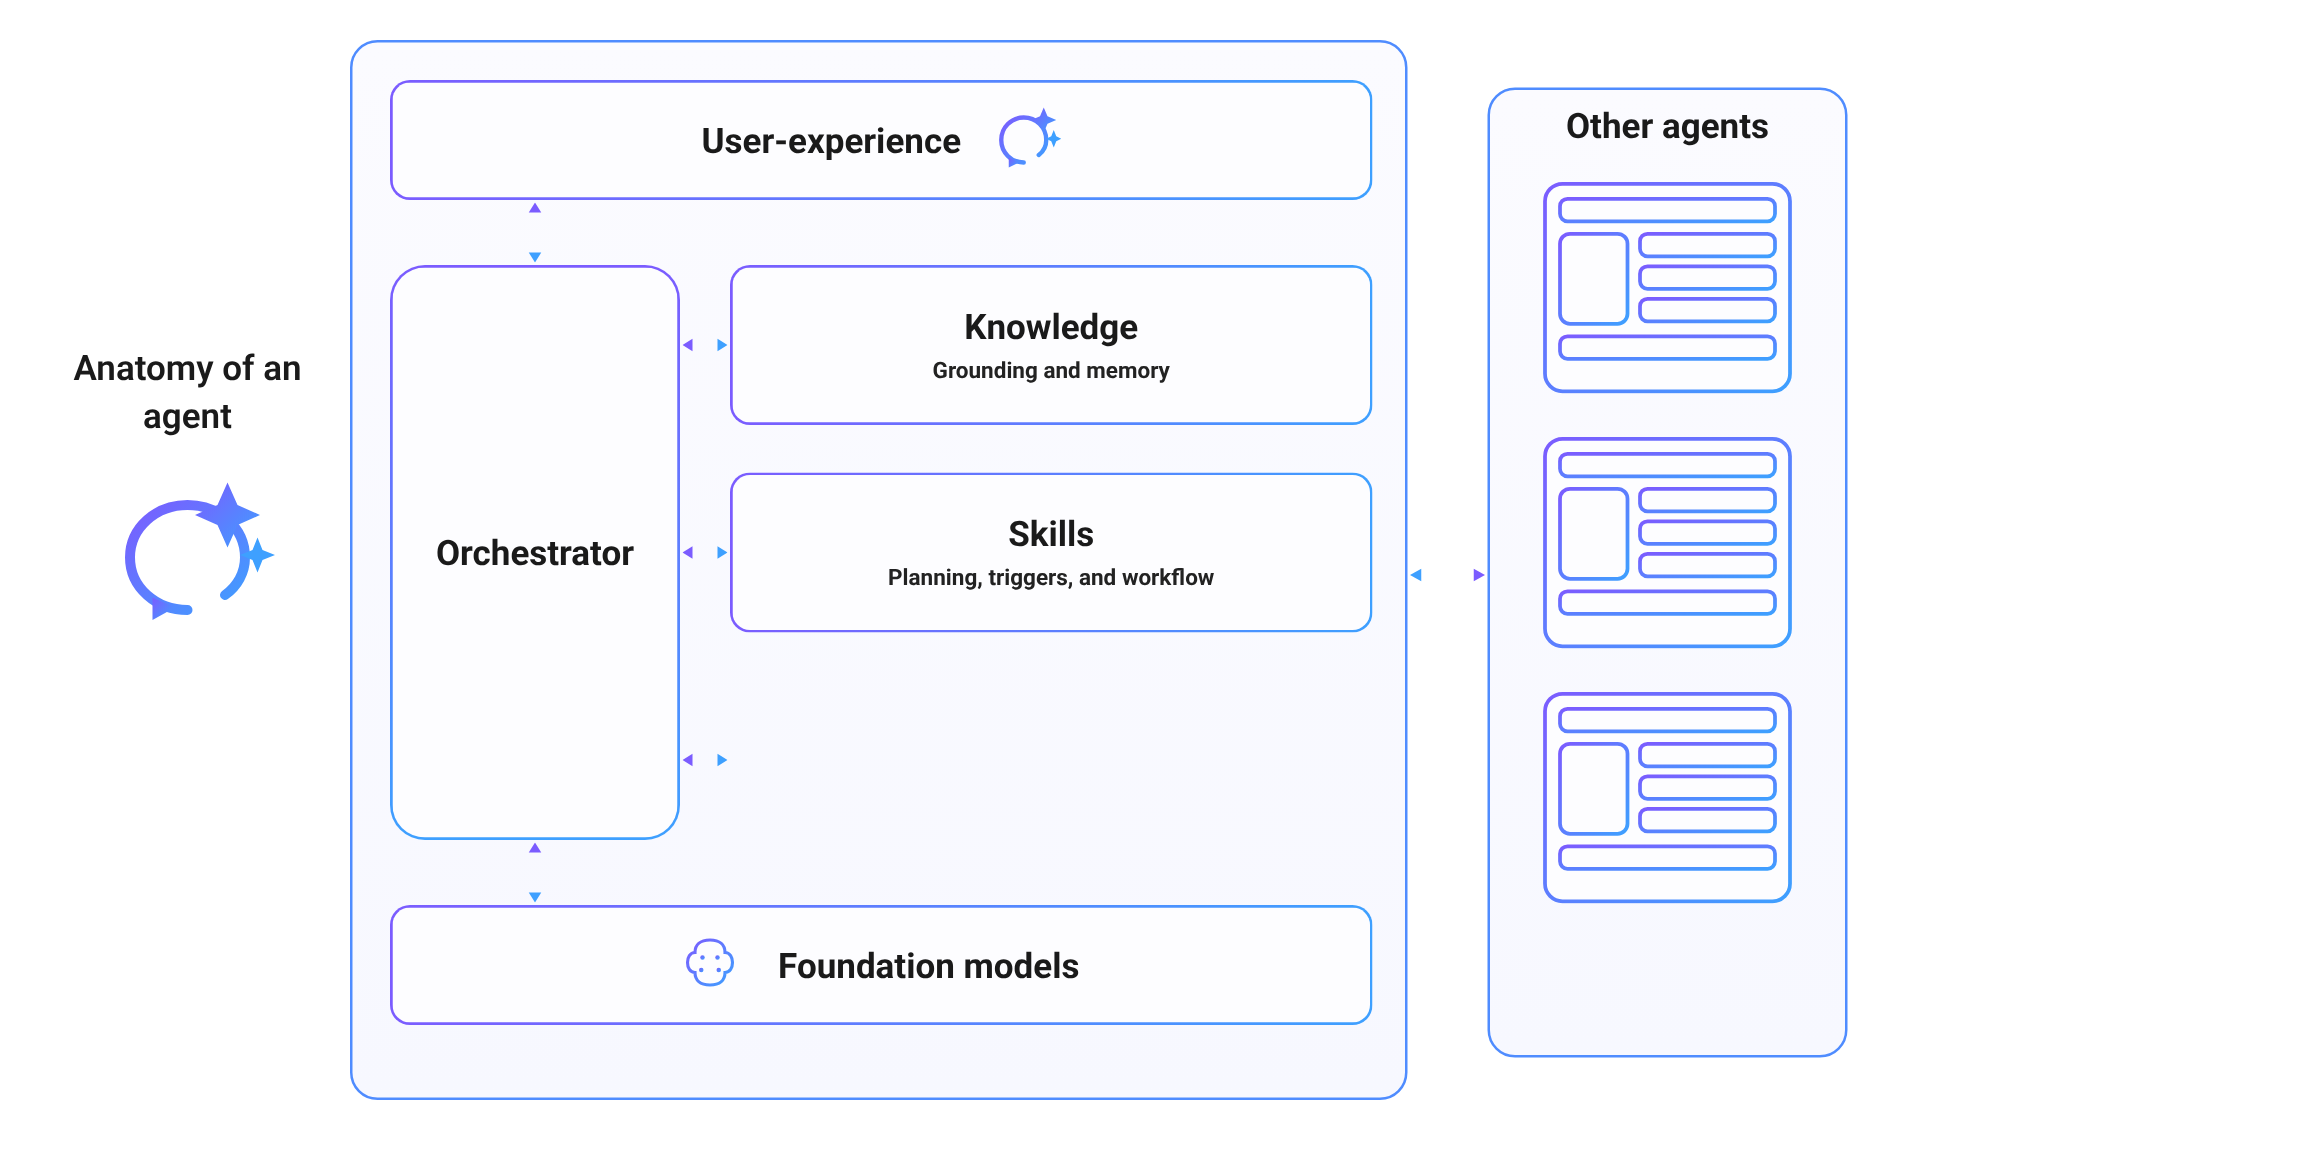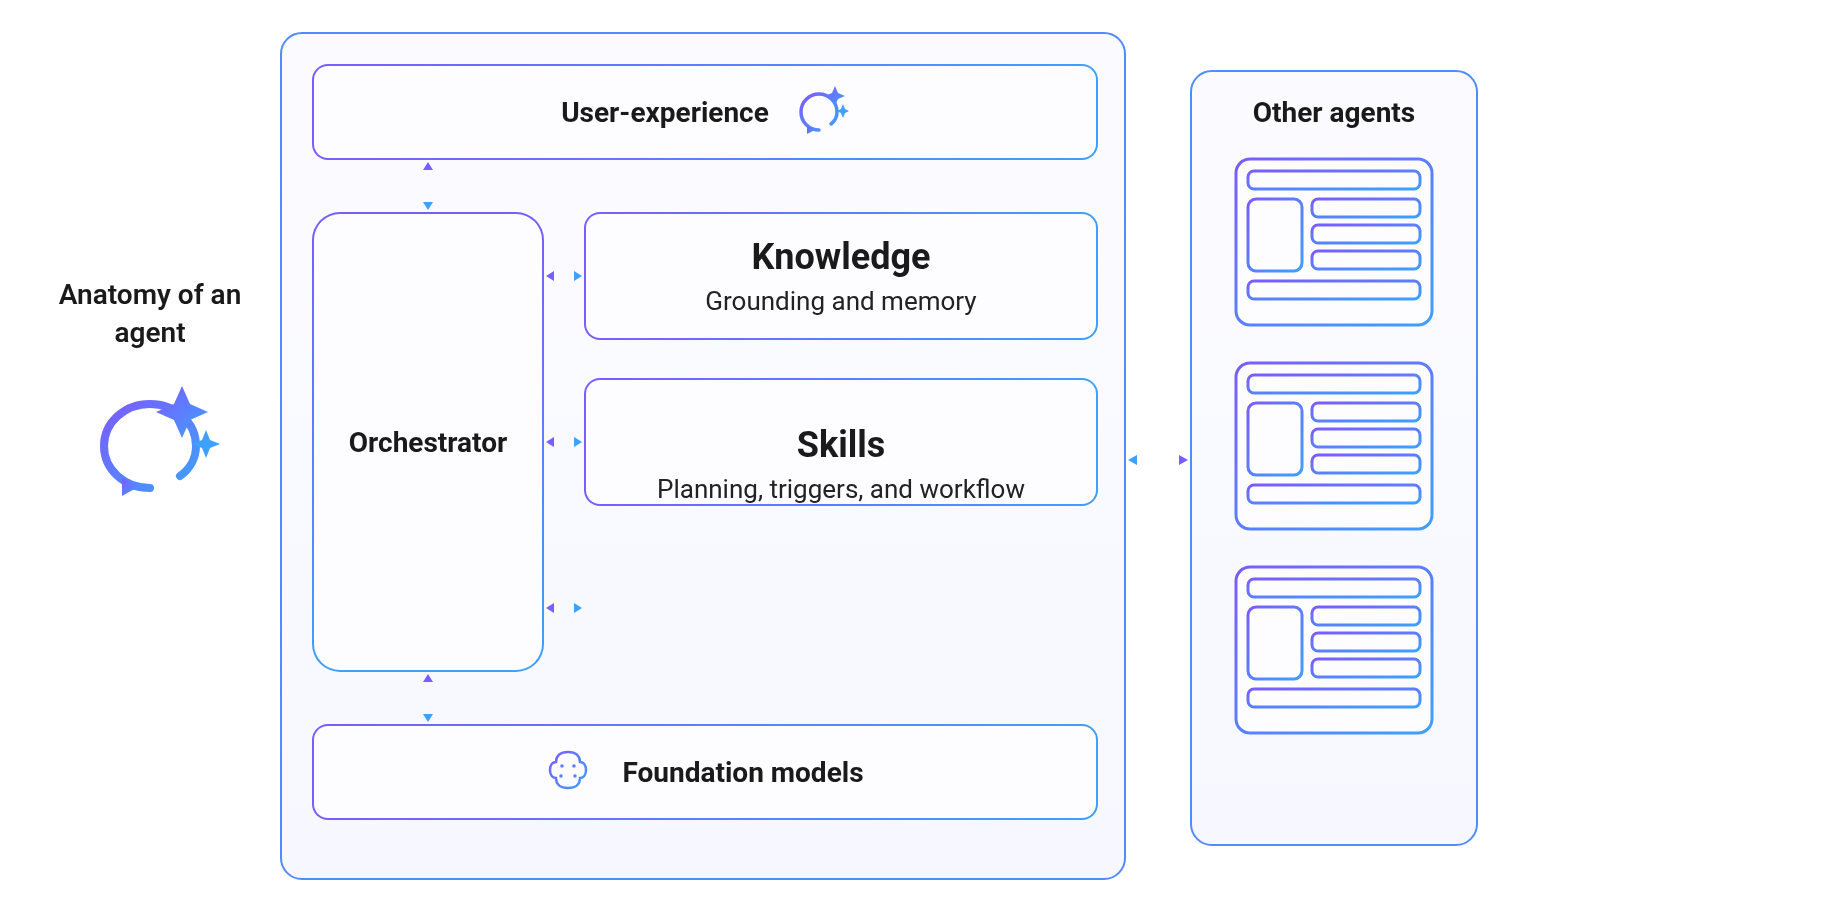--- a/index.html
+++ b/index.html
@@ -81,24 +81,24 @@
     border-radius: 16px;
     background:
       linear-gradient(#fdfdff,#fdfdff) padding-box,
       linear-gradient(90deg,#7b5cff,#3ea0ff) border-box;
     display: flex;
     flex-direction: column;
     align-items: center;
     justify-content: center;
     gap: 8px;
   }
-  .cap-box h3 { font-size: 36px; font-weight: 700; }
-  .cap-box p { font-size: 26px; font-weight: 400; color: #222;}
+  .cap-box h3 { font-size: 28px; font-weight: 700; }
+  .cap-box p { font-size: 18px; font-weight: 700; color: #222;}
   .cap-1 { top: 178px; }
-  .cap-2 { top: 344px; justify-content: flex-end; }
+  .cap-2 { top: 344px; }
   .cap-3 { top: 510px; }
 
   .fm-box {
     position: absolute;
     left: 30px;
     top: 690px;
     width: 786px;
     height: 96px;
     border: 2px solid transparent;
     border-radius: 16px;
@@ -114,21 +114,21 @@
 
   .other-box {
     position: absolute;
     left: 1190px;
     top: 70px;
     width: 288px;
     height: 776px;
     border: 2px solid #4f8cff;
     border-radius: 22px;
     background: linear-gradient(180deg, #fbfbff 0%, #f7f8ff 100%);
-    padding: 24px 24px;
+    padding: 12px 24px;
     display: flex;
     flex-direction: column;
     align-items: center;
   }
   .other-box h2 { font-size: 28px; font-weight: 700; margin-bottom: 28px; }
   .agent-thumb { margin-bottom: 30px; }
 
   
   .arrow {
     position: absolute;

